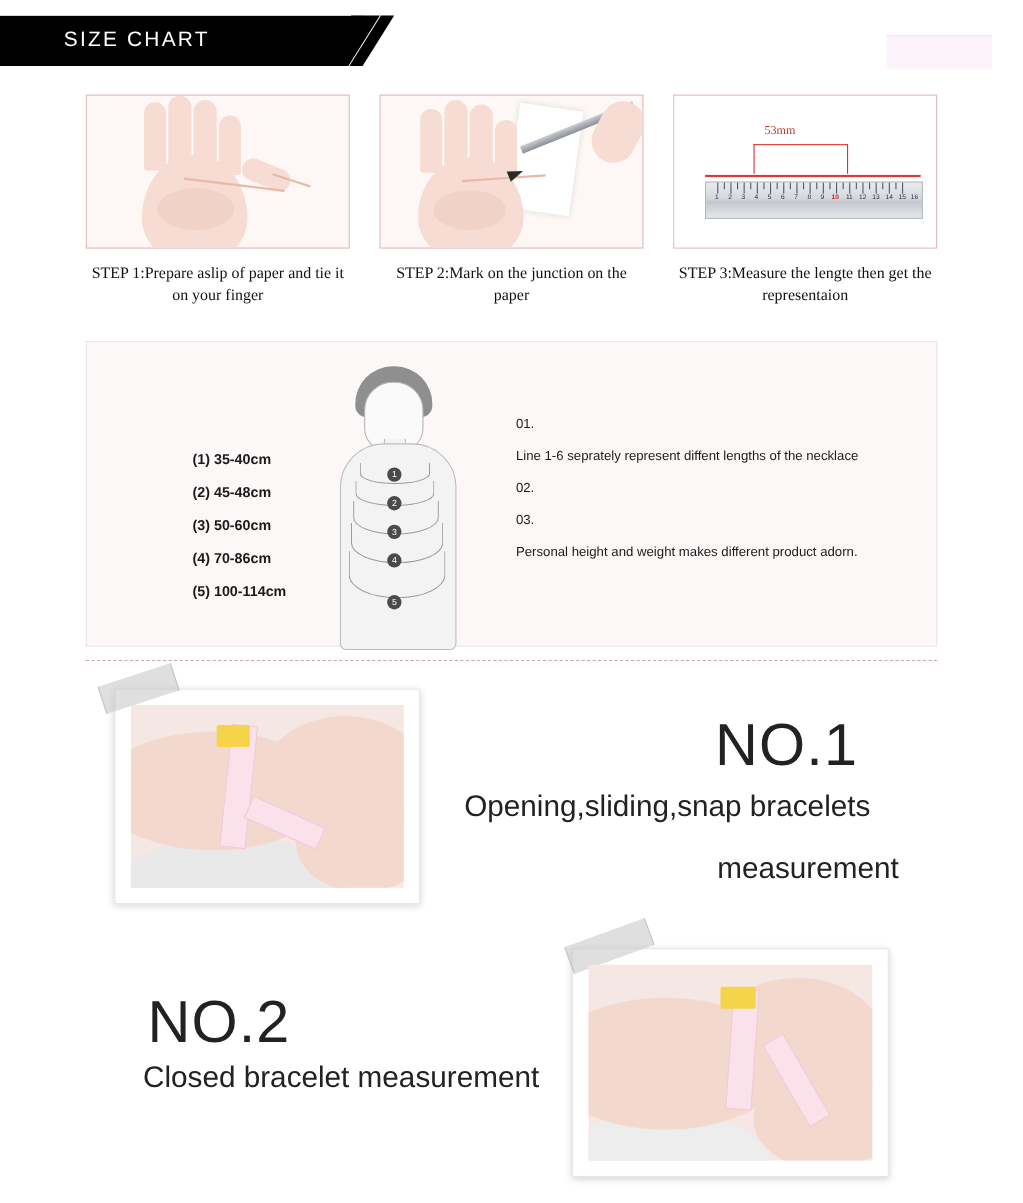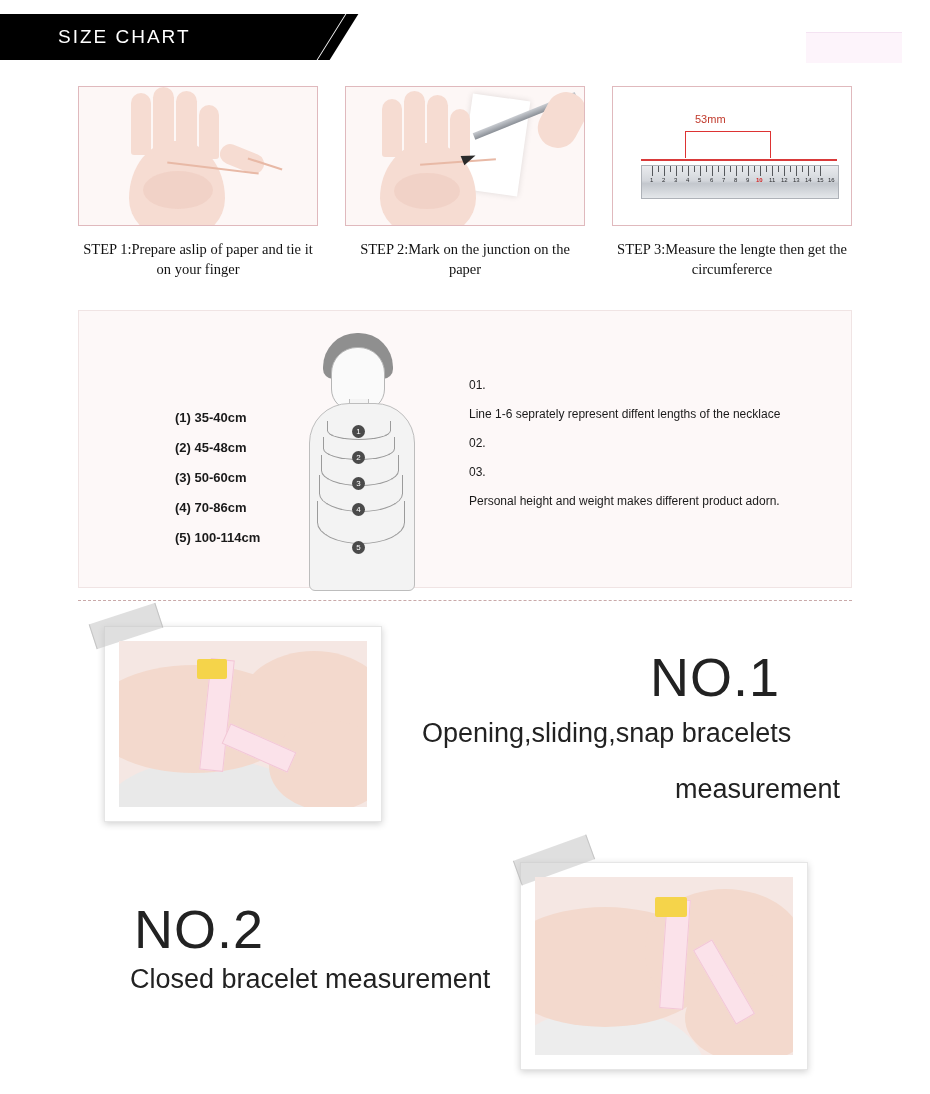--- a/index.html
+++ b/index.html
@@ -172,21 +172,21 @@
     position: absolute;
     left: 72px; top: 44px;
     width: 84px; height: 26px;
     border: 1px solid #d33; border-bottom: none;
   }
   .bracket-label {
     position: absolute;
     left: 82px; top: 26px;
     font-size: 11px;
     color: #c0392b;
-    font-family: Liberation Sans, sans-serif;
+    font-family: Liberation Serif, serif;
   }
 
   
   .necklace-panel {
     position: absolute;
     top: 310px; left: 78px;
     width: 774px; height: 278px;
     background: #fdf8f8;
     border: 1px solid #f0e4e4;
     box-sizing: border-box;
@@ -419,21 +419,21 @@
           <div class="ruler-num red" style="left:114px;">10</div>
           <div class="ruler-num" style="left:127px;">11</div>
           <div class="ruler-num" style="left:139px;">12</div>
           <div class="ruler-num" style="left:151px;">13</div>
           <div class="ruler-num" style="left:163px;">14</div>
           <div class="ruler-num" style="left:175px;">15</div>
           <div class="ruler-num" style="left:186px;">16</div>
         </div>
       </div>
     </div>
-    <div class="step-caption">STEP 3:Measure the lengte then get the circumfererce</div>
+    <div class="step-caption">STEP 3:Measure the lengte then get the representaion</div>
   </div>
 </div>
 
 <div class="necklace-panel">
 
   <div class="model">
     <div class="model-hair"></div>
     <div class="model-head"></div>
     <div class="model-neck"></div>
     <div class="model-body"></div>
@@ -476,21 +476,21 @@
     <div class="arm" style="left:120px; top:10px; width:150px; height:110px; border-radius:50% 50% 40% 40%;"></div>
     <div class="arm" style="left:150px; top:80px; width:120px; height:90px; border-radius:50%;"></div>
     <div class="measure-tape" style="left:86px; top:18px; width:22px; height:110px; transform:rotate(6deg);"></div>
     <div class="measure-tape" style="left:104px; top:96px; width:70px; height:20px; transform:rotate(24deg);"></div>
     <div class="tape-end" style="left:78px; top:18px; width:30px; height:20px;"></div>
   </div>
 </div>
 
 <div class="no-title no-big" style="left:650px; top:646px;">NO.1</div>
 <div class="no-title no-sub" style="left:422px; top:718px;text-align:right;">Opening,sliding,snap bracelets</div>
-<div class="no-title no-sub2" style="left:675px; top:774px;">measurement</div>
+<div class="no-title no-sub2" style="left:652px; top:774px;">measurement</div>
 
 <div class="no-title no-big" style="left:134px; top:898px;">NO.2</div>
 <div class="no-title no-sub" style="left:130px; top:964px;">Closed bracelet measurement</div>
 
 <div class="photo-frame" style="left:520px; top:862px; width:288px; height:208px;">
   <div class="tape" style="left:-6px; top:-16px; width:76px; height:26px; transform:rotate(-20deg);"></div>
   <div class="photo-inner">
     <div class="cloth" style="left:-30px; top:130px; width:200px; height:130px; background:#ededed;"></div>
     <div class="arm" style="left:-40px; top:30px; width:220px; height:120px;"></div>
     <div class="arm" style="left:110px; top:12px; width:160px; height:120px; border-radius:50% 50% 44% 44%;"></div>

